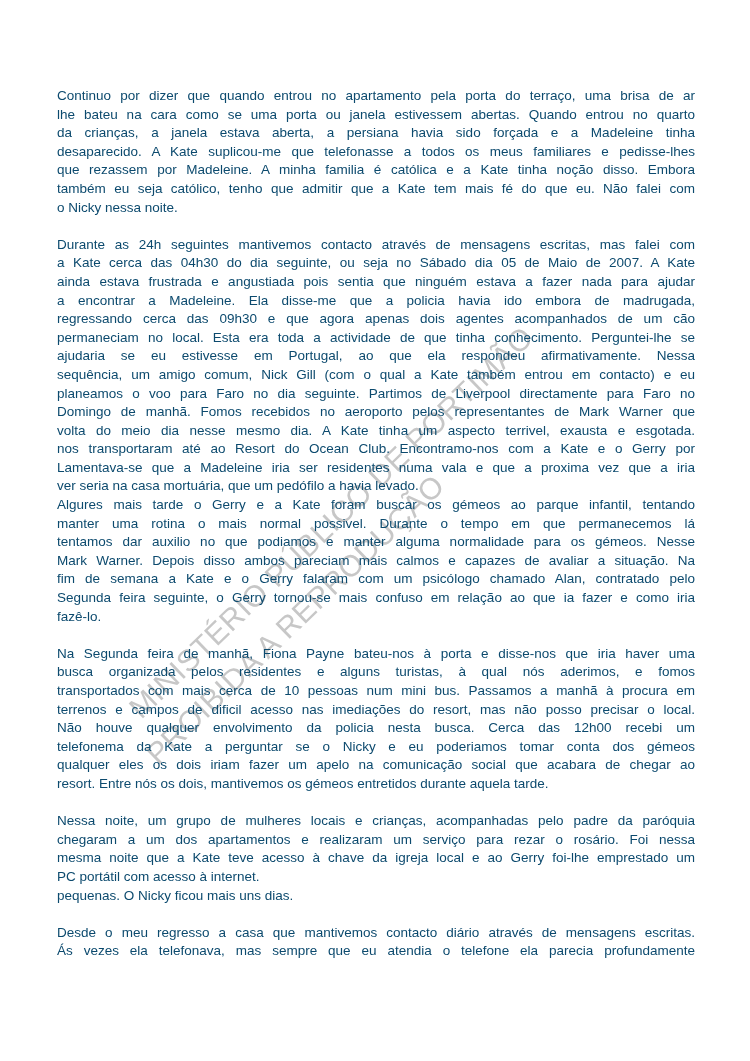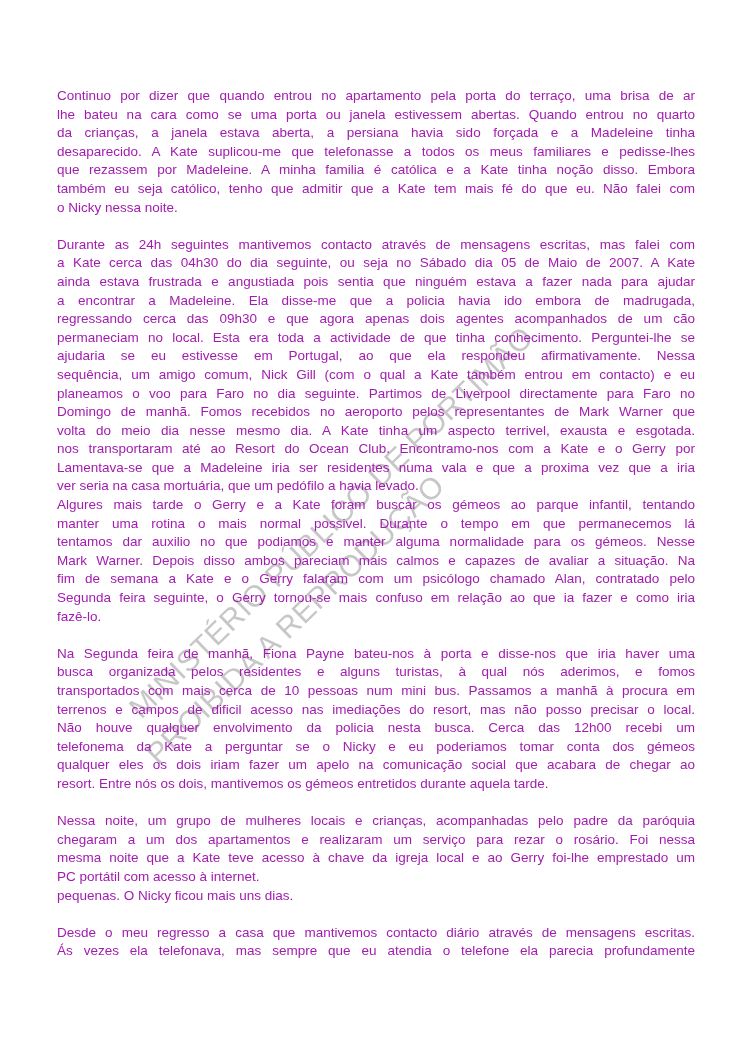--- a/index.html
+++ b/index.html
@@ -29,21 +29,21 @@
     user-select: none;
   }
   .wm1 { left: 146px; top: 691px; }
   .wm2 { left: 163px; top: 737px; }
   
   .doc-text {
     position: absolute;
     left: 57px;
     top: 87px;
     width: 638px;
-    color: #a21caf;
+    color: #0c4a6e;
     font-size: 13.5px;
     line-height: 18.6px;
   }
   .line {
     text-align: justify;
     text-align-last: justify;
   }
   .line.no-stretch {
     text-align-last: left;
   }

